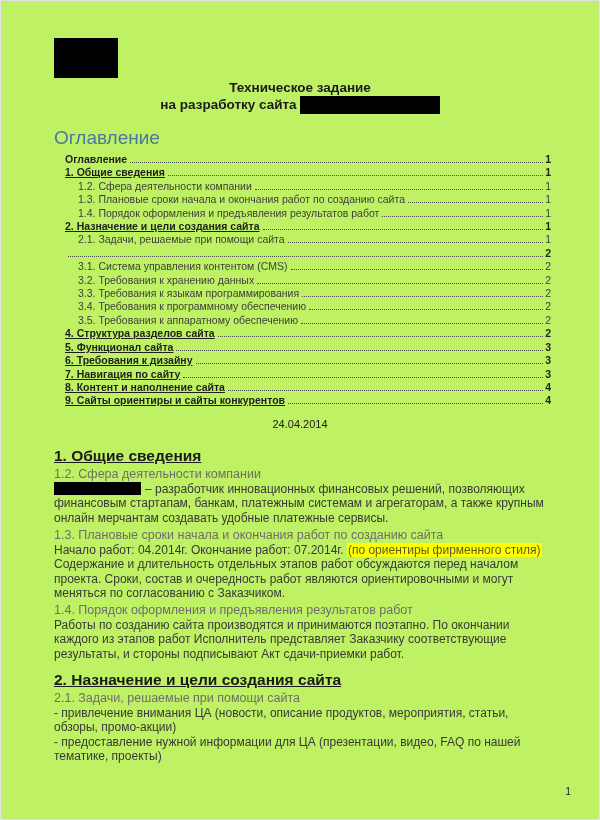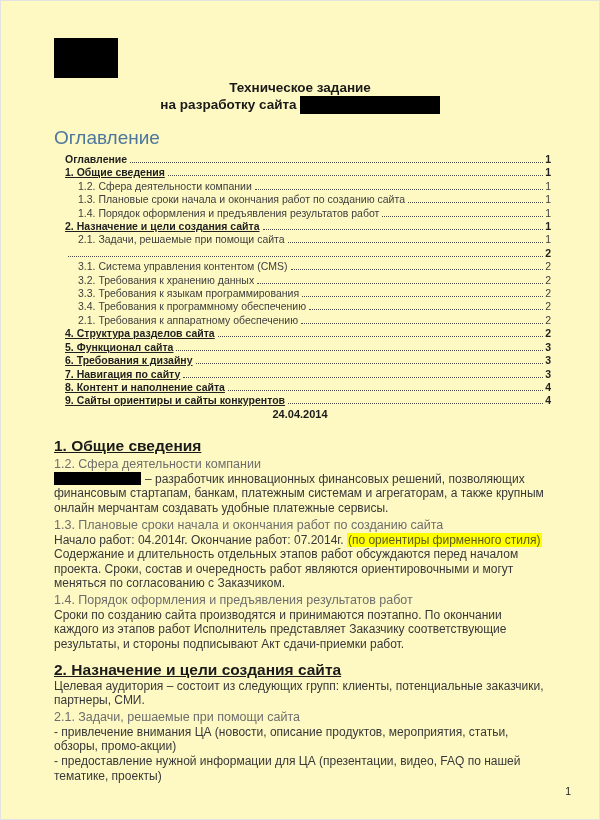--- a/index.html
+++ b/index.html
@@ -1,19 +1,19 @@
 <!DOCTYPE html>
 <html lang="ru"><head>
 <meta charset="utf-8">
 <style>
   * { margin:0; padding:0; box-sizing:border-box; }
   html,body { background:#ffffff; }
   .page {
     width:600px; height:820px;
-    background:#fef9c3;
+    background:#bef264;
     border:1px solid #e2e2e2;
     position:relative;
     overflow:hidden;
     font-family:"Liberation Sans", sans-serif;
     color:#3a3a3a;
   }
   .content { padding:0 50px 0 53px; }
 
   .logo-redacted {
     width:64px; height:40px; background:#000;
@@ -40,21 +40,21 @@
   .toc-row.lvl1 { padding-left:13px; color:#3d3d3d; }
   .toc-row.b { font-weight:bold; color:#1f1f1f; }
   .toc-label.u { text-decoration:underline; }
   .toc-leader {
     flex:1 1 auto; min-width:8px;
     border-bottom:1.2px dotted #4a4a4a;
     margin:0 2px 3px 3px;
   }
   .toc-page { flex:0 0 auto; }
 
-  .doc-date { text-align:center; font-size:11px; font-weight:bold; color:#1a1a1a; }
+  .doc-date { text-align:center; font-size:11px; font-weight:normal; color:#1a1a1a; margin-top:10px; }
 
   .sec-heading {
     font-size:15.5px; font-weight:bold; color:#1a1a1a;
     text-decoration:underline; line-height:19px;
   }
   .sec1 { margin-top:16px; }
   .sec2 { margin-top:8px; }
 
   .sub-heading {
     font-size:12.5px; font-weight:400; color:#6d6d6d;
@@ -143,21 +143,21 @@
         <span class="toc-label">3.3. Требования к языкам программирования</span>
         <span class="toc-leader"></span>
         <span class="toc-page">2</span>
       </div>
       <div class="toc-row lvl1">
         <span class="toc-label">3.4. Требования к программному обеспечению</span>
         <span class="toc-leader"></span>
         <span class="toc-page">2</span>
       </div>
       <div class="toc-row lvl1">
-        <span class="toc-label">2.1. Требования к аппаратному обеспечению</span>
+        <span class="toc-label">3.5. Требования к аппаратному обеспечению</span>
         <span class="toc-leader"></span>
         <span class="toc-page">2</span>
       </div>
       <div class="toc-row b">
         <span class="toc-label u">4. Структура разделов сайта</span>
         <span class="toc-leader"></span>
         <span class="toc-page">2</span>
       </div>
       <div class="toc-row b">
         <span class="toc-label u">5. Функционал сайта</span>
@@ -192,24 +192,23 @@
     <div class="sec-heading sec1">1. Общие сведения</div>
 
     <div class="sub-heading">1.2. Сфера деятельности компании</div>
     <p class="body-p"><span class="redact-inline"></span><span>– разработчик инновационных финансовых решений, позволяющих финансовым стартапам, банкам, платежным системам и агрегаторам, а также крупным онлайн мерчантам создавать удобные платежные сервисы.</span></p>
 
     <div class="sub-heading">1.3. Плановые сроки начала и окончания работ по созданию сайта</div>
     <p class="body-p"><span>Начало работ: 04.2014г. Окончание работ: 07.2014г. </span><span class="hl">(по ориентиры фирменного стиля)</span></p>
     <p class="body-p">Содержание и длительность отдельных этапов работ обсуждаются перед началом проекта. Сроки, состав и очередность работ являются ориентировочными и могут меняться по согласованию с Заказчиком.</p>
 
     <div class="sub-heading">1.4. Порядок оформления и предъявления результатов работ</div>
-    <p class="body-p">Сроки по созданию сайта производятся и принимаются поэтапно. По окончании каждого из этапов работ Исполнитель представляет Заказчику соответствующие результаты, и стороны подписывают Акт сдачи-приемки работ.</p>
+    <p class="body-p">Работы по созданию сайта производятся и принимаются поэтапно. По окончании каждого из этапов работ Исполнитель представляет Заказчику соответствующие результаты, и стороны подписывают Акт сдачи-приемки работ.</p>
 
     <div class="sec-heading sec2">2. Назначение и цели создания сайта</div>
-    <p class="body-p">Целевая аудитория – состоит из следующих групп: клиенты, потенциальные заказчики, партнеры, СМИ.</p>
 
     <div class="sub-heading">2.1. Задачи, решаемые при помощи сайта</div>
     <div id="bullet-list">
         <p class="body-p">- привлечение внимания ЦА (новости, описание продуктов, мероприятия, статьи, обзоры, промо-акции)</p>
         <p class="body-p">- предоставление нужной информации для ЦА (презентации, видео, FAQ по нашей тематике, проекты)</p>
       </div>
   </div>
 
   <div class="page-num">1</div>
 

